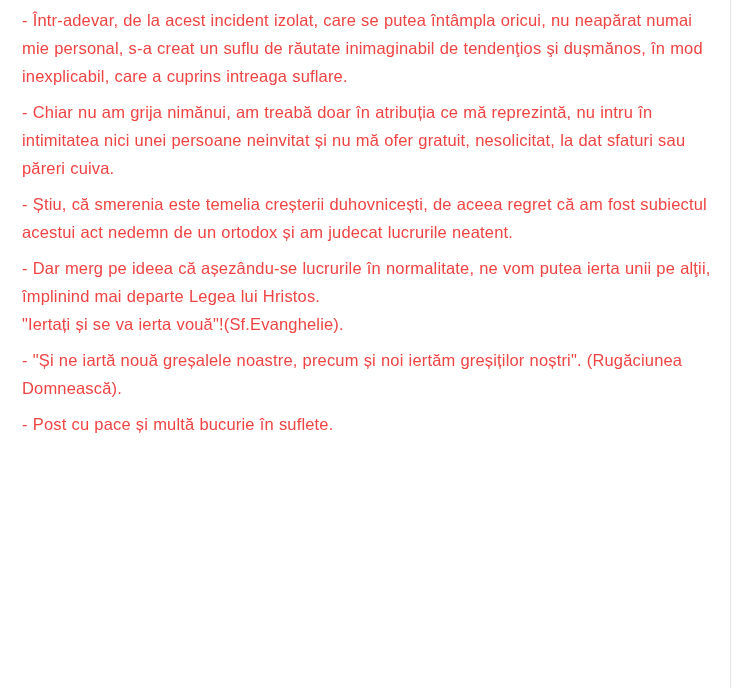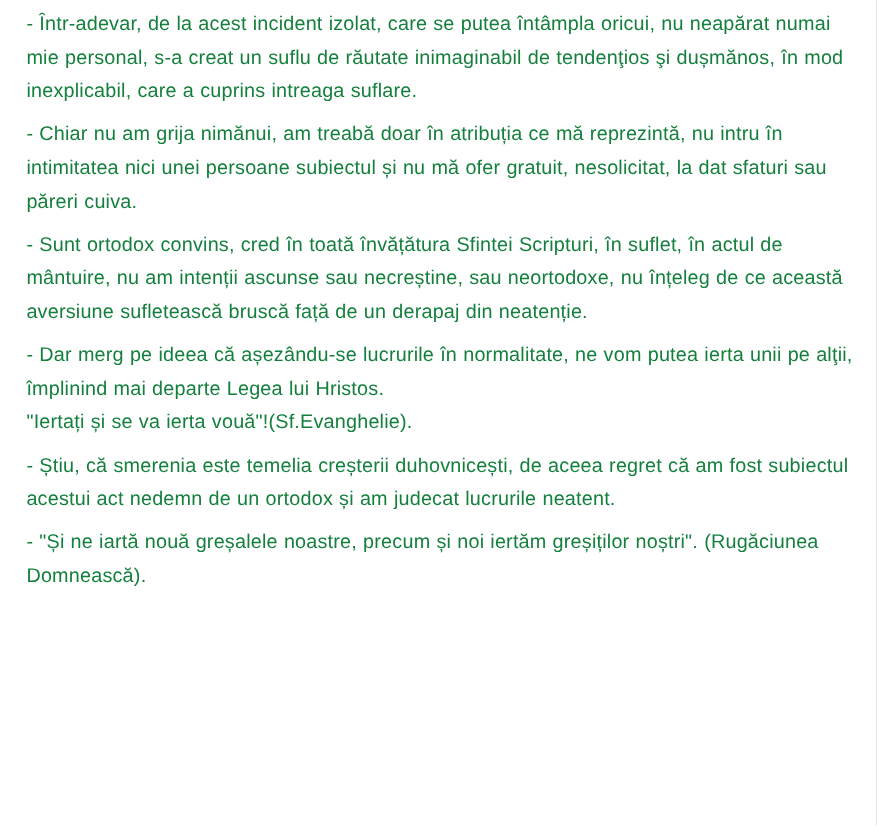--- a/index.html
+++ b/index.html
@@ -48,44 +48,44 @@
     left: 22px;
     top: 0;
     width: 700px;
     padding-top: 6px;
     box-sizing: border-box;
   }
 
   .para {
     margin: 0 0 8px 0;
     padding: 0;
-    color: #15803d;
+    color: #ef4444;
     font-size: 16.5px;
     line-height: 28px;
     letter-spacing: 0.01em;
     word-spacing: 0.02em;
     text-align: left;
     white-space: pre-wrap;
   }
   .para:last-child {
     margin-bottom: 0;
   }
 </style>
 </head>
 <body>
 
 <div class="page">
 
   <div class="article">
     <p class="para">- Într-adevar, de la acest incident izolat, care se putea întâmpla oricui, nu neapărat numai mie personal, s-a creat un suflu de răutate inimaginabil de tendenţios şi dușmănos, în mod inexplicabil, care a cuprins intreaga suflare.</p>
-    <p class="para">- Chiar nu am grija nimănui, am treabă doar în atribuția ce mă reprezintă, nu intru în intimitatea nici unei persoane subiectul și nu mă ofer gratuit, nesolicitat, la dat sfaturi sau păreri cuiva.</p>
-    <p class="para">- Sunt ortodox convins, cred în toată învățătura Sfintei Scripturi, în suflet, în actul de mântuire, nu am intenții ascunse sau necreștine, sau neortodoxe, nu înțeleg de ce această aversiune sufletească bruscă față de un derapaj din neatenție.</p>
+    <p class="para">- Chiar nu am grija nimănui, am treabă doar în atribuția ce mă reprezintă, nu intru în intimitatea nici unei persoane neinvitat și nu mă ofer gratuit, nesolicitat, la dat sfaturi sau păreri cuiva.</p>
+    <p class="para">- Știu, că smerenia este temelia creșterii duhovnicești, de aceea regret că am fost subiectul acestui act nedemn de un ortodox și am judecat lucrurile neatent.</p>
     <p class="para">- Dar merg pe ideea că așezându-se lucrurile în normalitate, ne vom putea ierta unii pe alţii, împlinind mai departe Legea lui Hristos.
 "Iertați și se va ierta vouă"!(Sf.Evanghelie).</p>
-    <p class="para">- Știu, că smerenia este temelia creșterii duhovnicești, de aceea regret că am fost subiectul acestui act nedemn de un ortodox și am judecat lucrurile neatent.</p>
     <p class="para">- "Și ne iartă nouă greșalele noastre, precum și noi iertăm greșiților noștri". (Rugăciunea Domnească).</p>
+    <p class="para">- Post cu pace și multă bucurie în suflete.</p>
 
   </div>
 
   <div class="right-rule"></div>
   <div class="right-gutter"></div>
 
 </div>
 
 </body></html>

